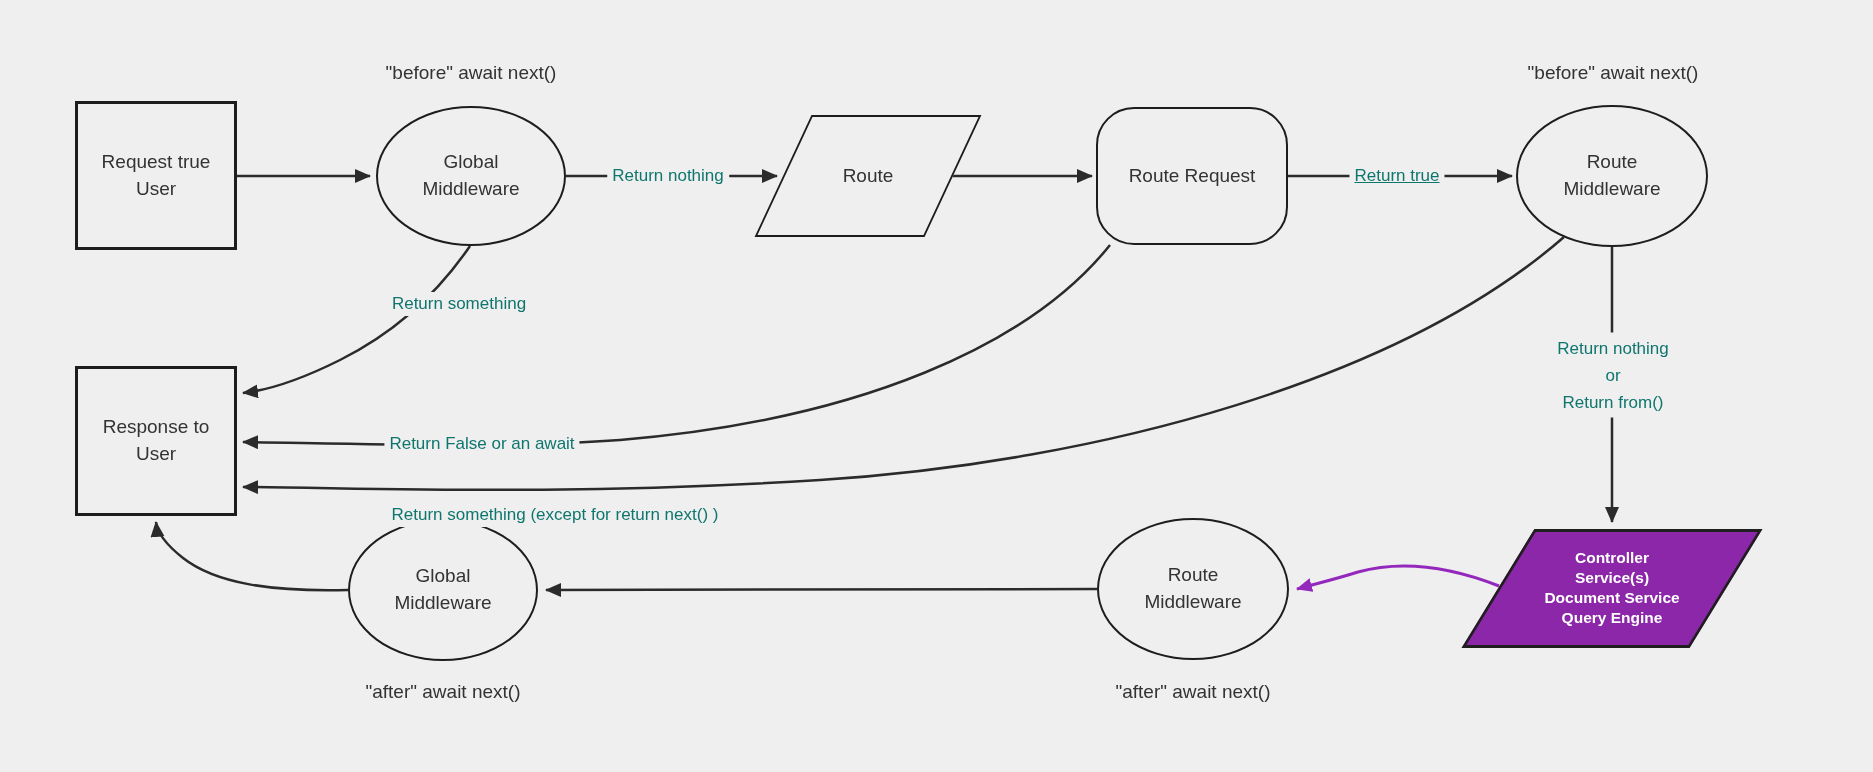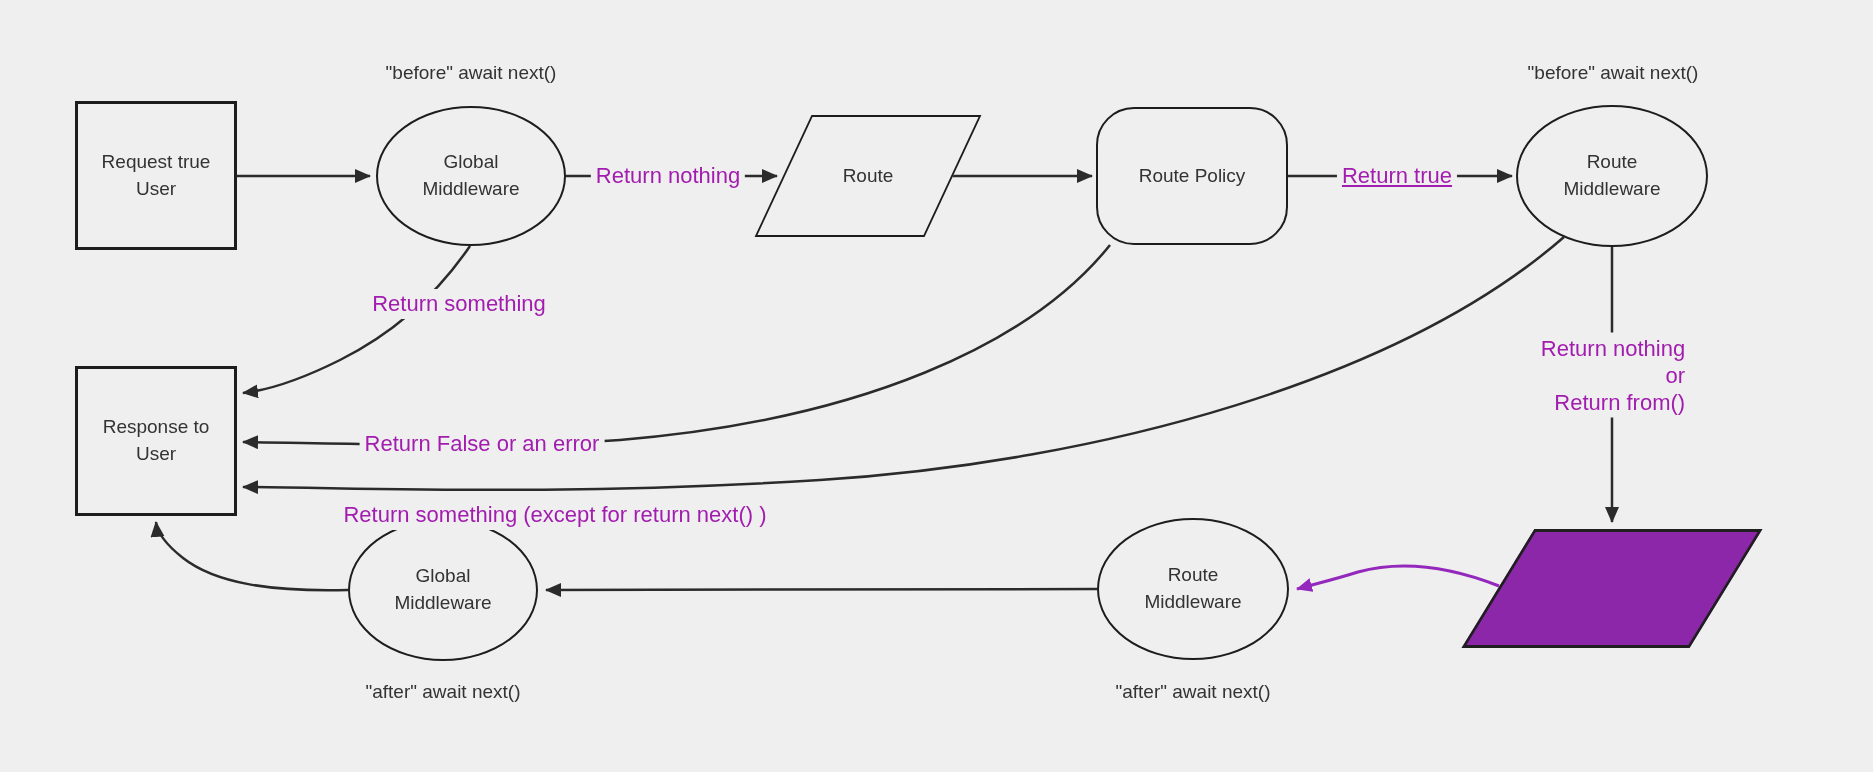--- a/index.html
+++ b/index.html
@@ -45,24 +45,24 @@
     position:absolute;
     background:#efefef;
     border:2.5px solid #1d1d1d;
     box-sizing:border-box;
   }
   .edge-label{
     position:absolute;
     transform:translate(-50%,-50%);
     background:#efefef;
     padding:2px 5px;
-    font-size:22px;
+    font-size:17px;
     white-space:nowrap;
-    text-align:right;
-    color:#a21caf;
+    text-align:center;
+    color:#0f766e;
   }
   .free-label{
     position:absolute;
     transform:translate(-50%,-50%);
     font-size:19px;
     white-space:nowrap;
     text-align:center;
     color:#333333;
   }
   .multiline .line{display:block;line-height:27px;}
@@ -109,45 +109,51 @@
   <div class="rect-node" style="left:75px;top:101px;width:162px;height:149px;"></div>
   <div class="node-text" style="left:156px;top:176px;width:130px;">Request true User</div>
 
   <div class="ellipse-node" style="left:376px;top:106px;width:190px;height:140px;"></div>
   <div class="node-text" style="left:471px;top:176px;width:120px;">Global Middleware</div>
 
   <div class="para-node" style="left:783px;top:115px;width:170px;height:122px;transform:skewX(-25deg);"></div>
   <div class="node-text" style="left:868px;top:176px;width:120px;text-align:center;">Route</div>
 
   <div class="round-node" style="left:1096px;top:107px;width:192px;height:138px;"></div>
-  <div class="node-text" style="left:1192px;top:176px;width:160px;">Route Policy</div>
+  <div class="node-text" style="left:1192px;top:176px;width:160px;">Route Request</div>
 
   <div class="ellipse-node" style="left:1516px;top:105px;width:192px;height:142px;"></div>
   <div class="node-text" style="left:1612px;top:176px;width:120px;">Route Middleware</div>
 
   <div class="rect-node" style="left:75px;top:366px;width:162px;height:150px;"></div>
   <div class="node-text" style="left:156px;top:441px;width:130px;">Response to User</div>
 
   <div class="ellipse-node" style="left:1097px;top:518px;width:192px;height:142px;"></div>
   <div class="node-text" style="left:1193px;top:589px;width:120px;">Route Middleware</div>
 
   <div class="ellipse-node" style="left:348px;top:519px;width:190px;height:142px;"></div>
   <div class="node-text" style="left:443px;top:590px;width:120px;">Global Middleware</div>
 
   <div class="para-node" style="left:1498px;top:529px;width:228px;height:119px;transform:skewX(-31.5deg);background:#8b27a8;border-color:#1f1f1f;border-width:3px;"></div>
+  <div class="purple-text" style="left:1612px;top:588px;width:200px;">
+    <span class="line">Controller</span>
+    <span class="line" style="display:block">Service(s)</span>
+    <span class="line" style="display:block">Document Service</span>
+    <span class="line" style="display:block">Query Engine</span>
+  </div>
 
   <div class="free-label" style="left:471px;top:73px;">"before" await next()</div>
   <div class="free-label" style="left:1613px;top:73px;">"before" await next()</div>
   <div class="free-label" style="left:443px;top:692px;">"after" await next()</div>
   <div class="free-label" style="left:1193px;top:692px;">"after" await next()</div>
 
   <div class="edge-label" style="left:668px;top:176px;">Return nothing</div>
   <div class="edge-label" style="left:1397px;top:176px;text-decoration:underline;">Return true</div>
   <div class="edge-label" style="left:459px;top:304px;">Return something</div>
-  <div class="edge-label" style="left:482px;top:444px;">Return False or an error</div>
+  <div class="edge-label" style="left:482px;top:444px;">Return False or an await</div>
   <div class="edge-label" style="left:555px;top:515px;">Return something (except for return next() )</div>
   <div class="edge-label multiline" style="left:1613px;top:375px;">
     <span class="line">Return nothing</span>
     <span class="line">or</span>
     <span class="line">Return from()</span>
   </div>
 
 </div>
 
 </body></html>

